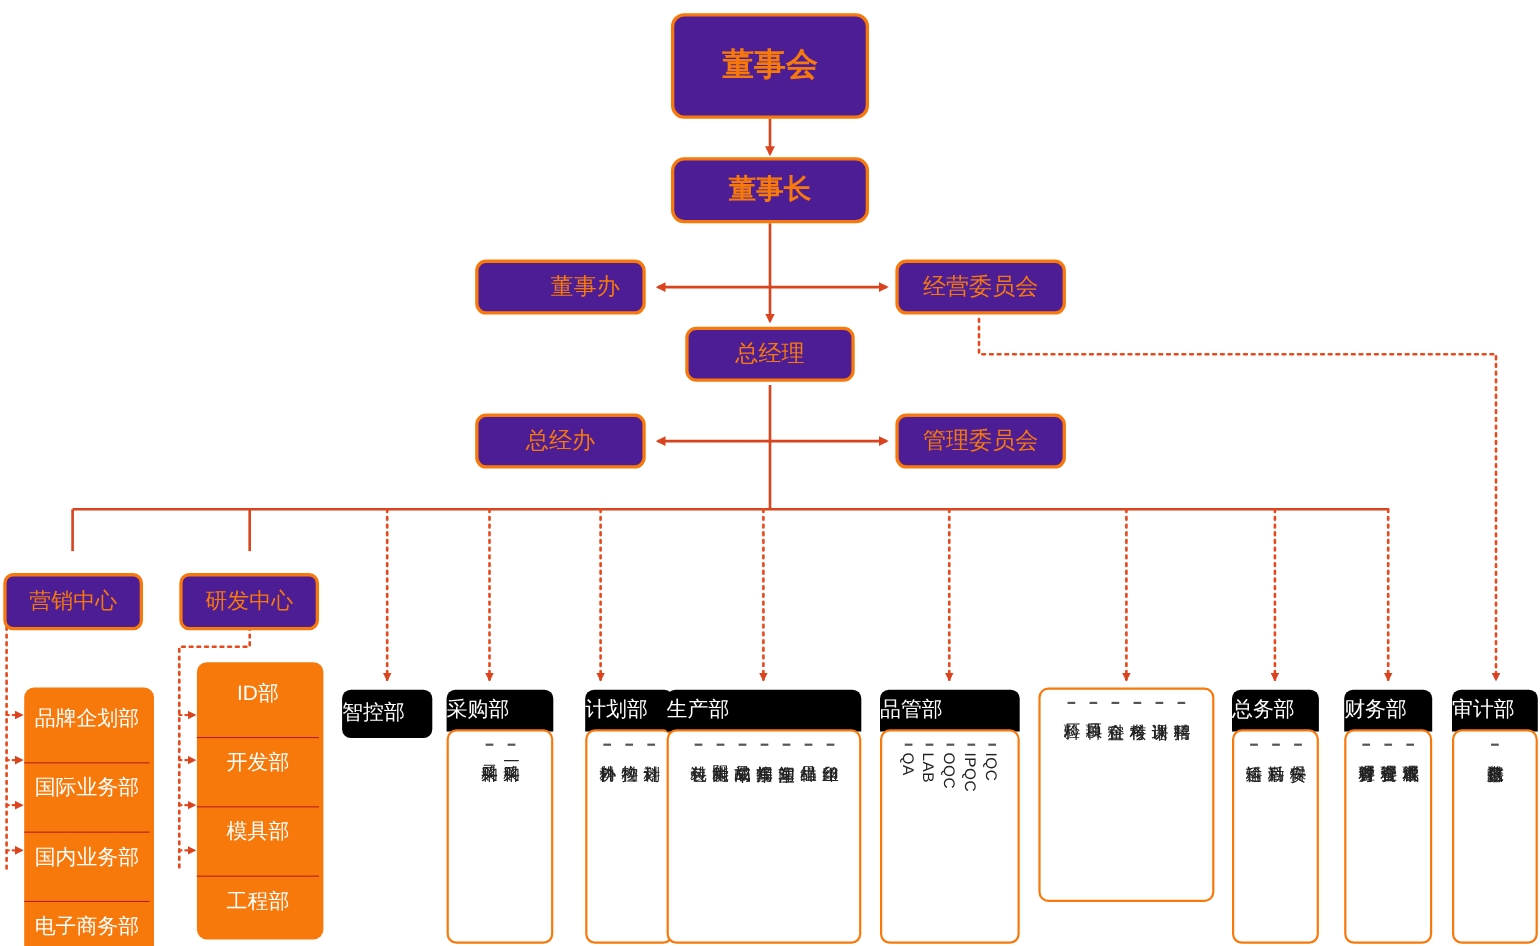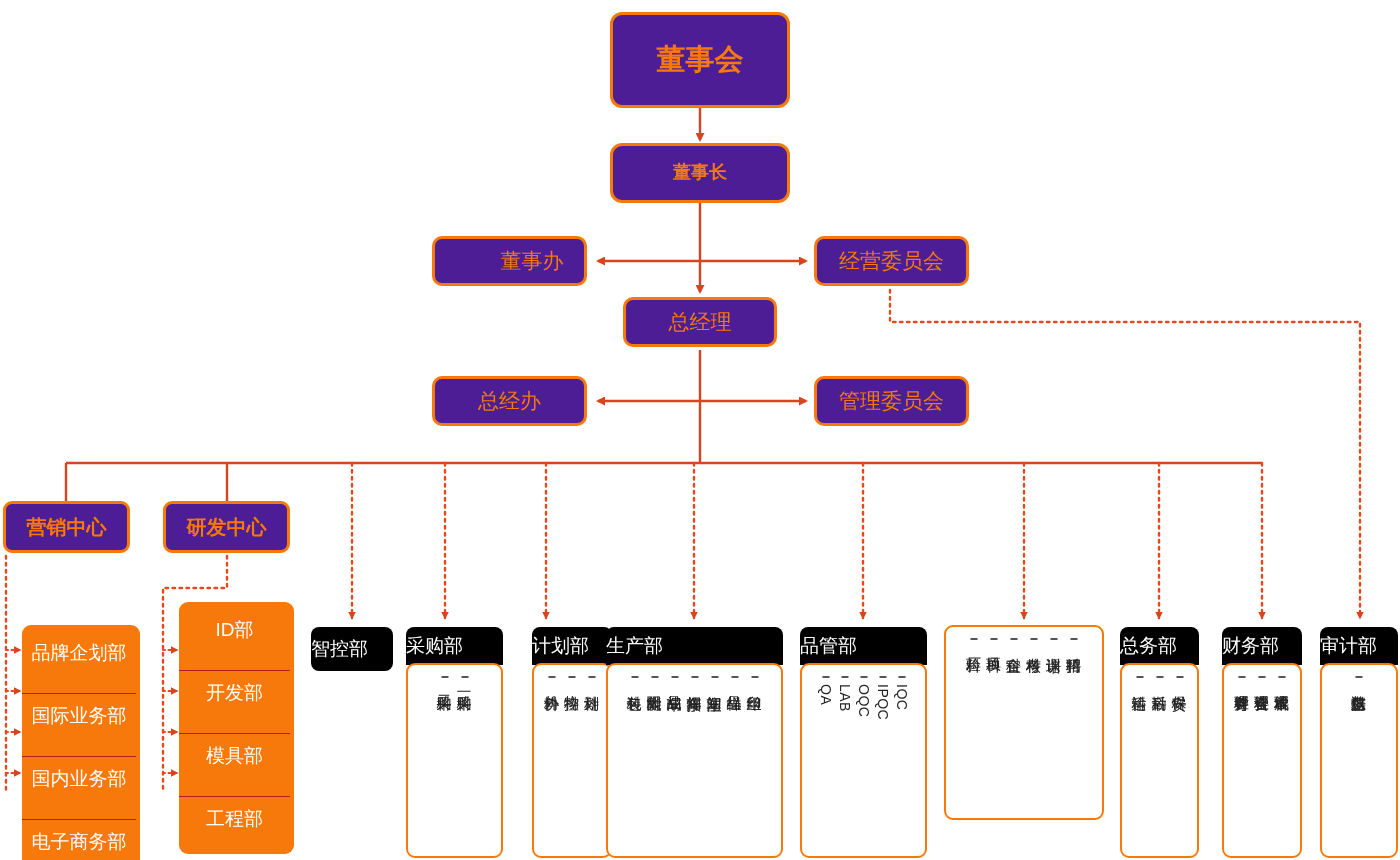--- a/index.html
+++ b/index.html
@@ -31,23 +31,23 @@
     background: #4c1d95;
     color: #F7790B;
     display: flex;
     align-items: center;
     justify-content: center;
     text-align: center;
     line-height: 1.1;
     white-space: nowrap;
   }
   .node.lvl1 { font-size: 29px; font-weight: bold; border-radius: 12px; }
-  .node.lvl2 { font-size: 18px; font-weight: bold; border-radius: 12px; }
+  .node.lvl2 { font-size: 25px; font-weight: bold; border-radius: 12px; }
   .node.lvl3 { font-size: 21px; font-weight: normal; }
-  .node.center { font-size: 20px; font-weight: bold; border-radius: 9px; }
+  .node.center { font-size: 20px; font-weight: normal; border-radius: 9px; margin-top: 20px; }
 
   
   .deptblock {
     position: absolute;
     background: #F7790B;
     border-radius: 9px;
     padding: 6px 4px 12px 0;
     display: flex;
     flex-direction: column;
     align-items: stretch;

